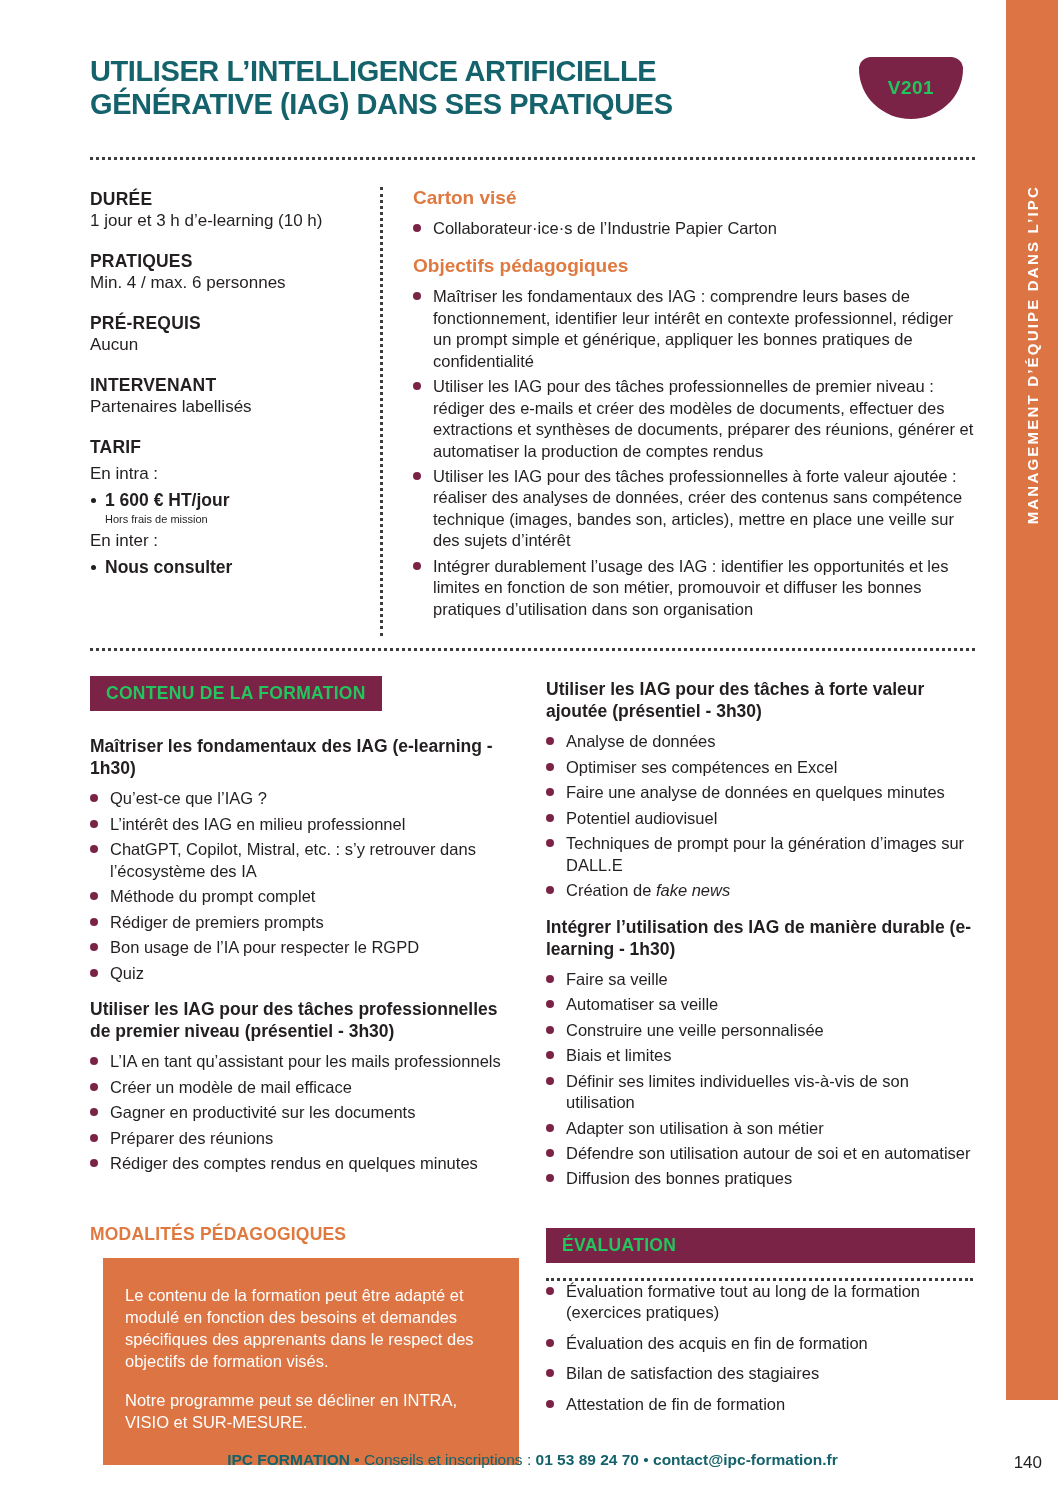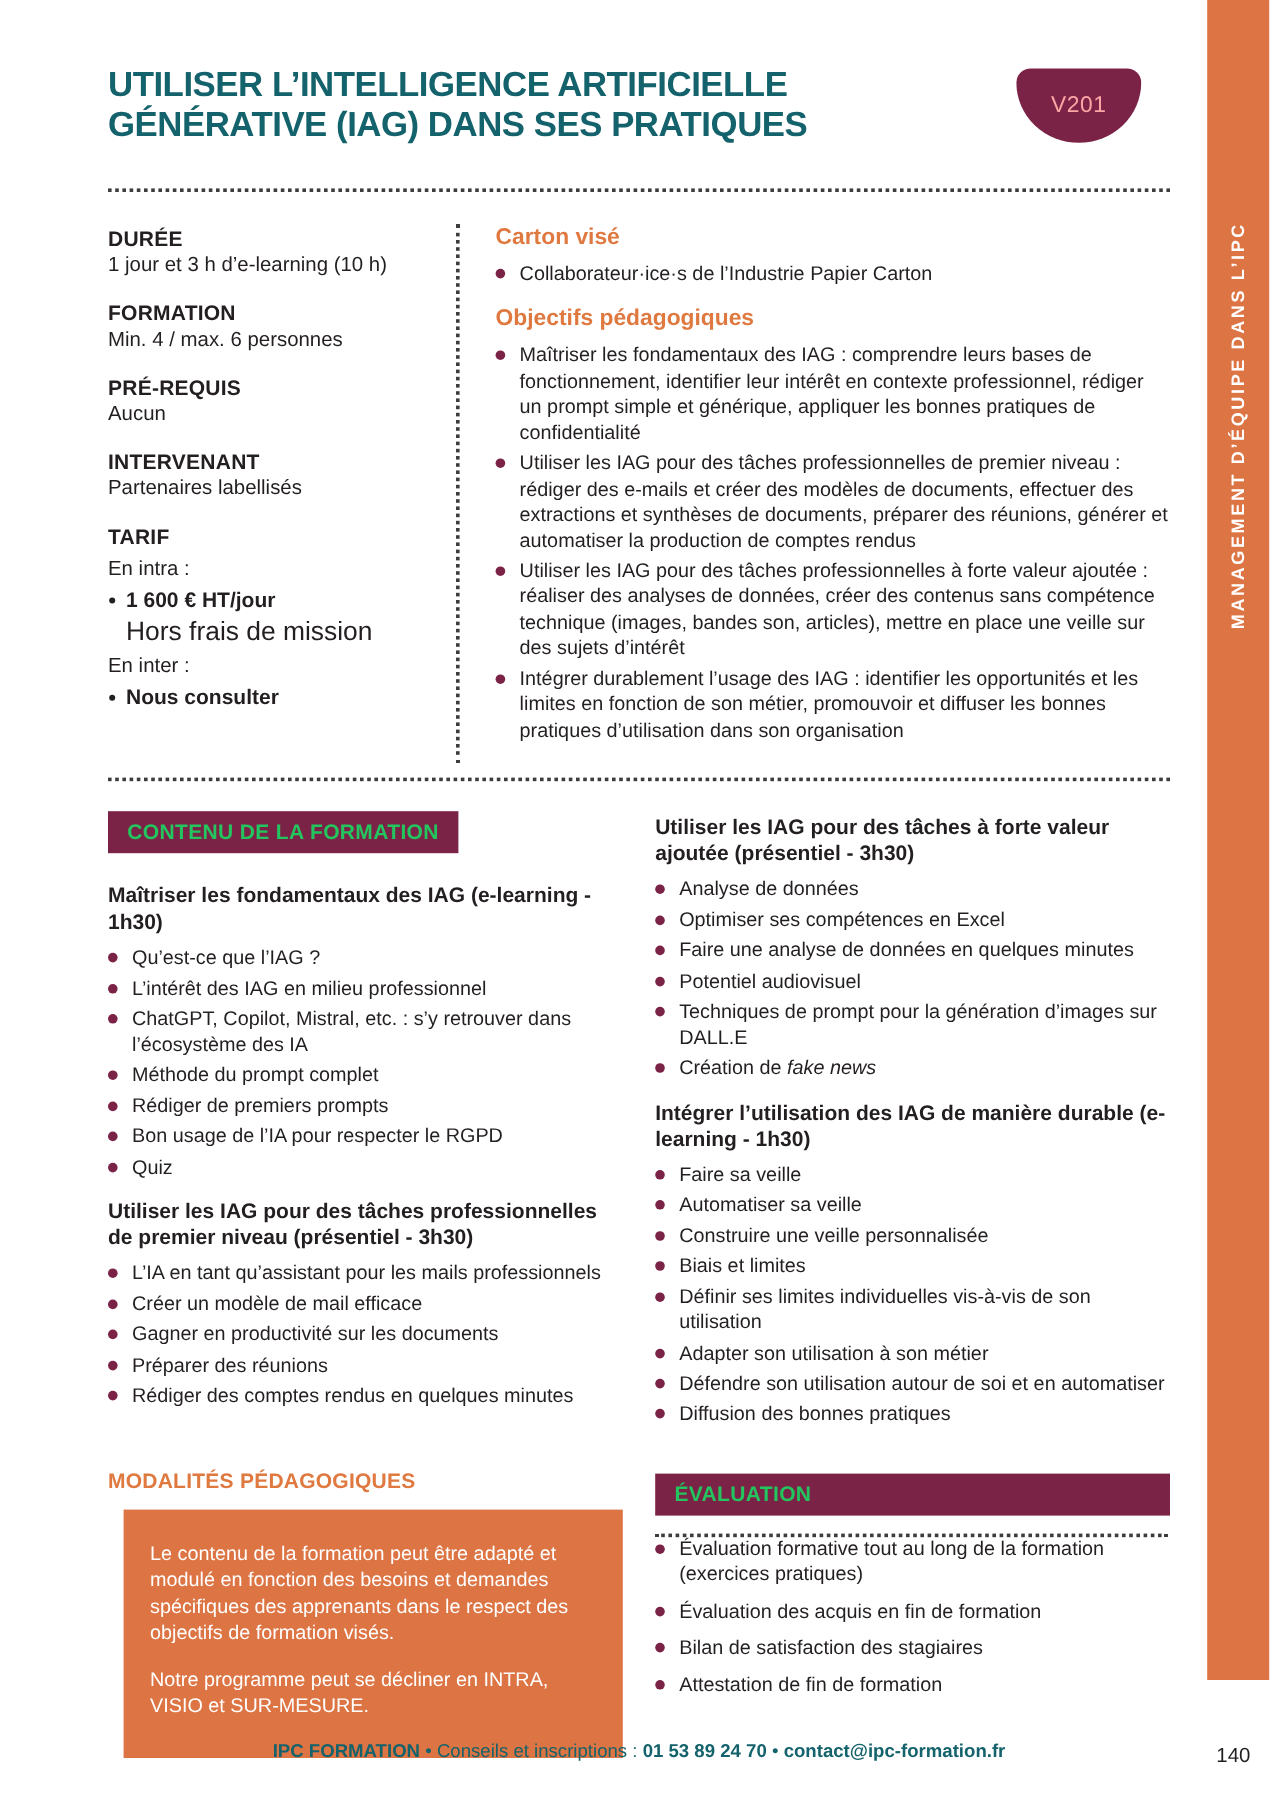--- a/index.html
+++ b/index.html
@@ -14,36 +14,36 @@
   }
   
   .side-strip{position:absolute; top:0; right:0; width:52px; height:1400px;
     background:var(--orange); display:flex; flex-direction:column; align-items:center;}
   .strip-text{writing-mode:vertical-rl; transform:rotate(180deg);
     color:#fff; font-weight:700; font-size:15px; letter-spacing:2.2px; margin-top:185px; white-space:nowrap;}
   
   .main{position:absolute; left:90px; top:55px; width:885px;}
   .header{position:relative; padding-right:130px; min-height:84px;}
   .title{color:var(--teal); font-size:29px; line-height:1.15; font-weight:800; letter-spacing:-0.4px; margin:0;}
-  .badge{position:absolute; right:24px; top:2px; width:104px; height:62px; background:var(--maroon);
+  .badge{position:absolute; right:12px; top:2px; width:104px; height:62px; background:var(--maroon);
     border-radius:12px 12px 52px 52px / 12px 12px 50px 50px;
     display:flex; align-items:center; justify-content:center;
-    color:#fca5a5; font-weight:400; font-size:19px; letter-spacing:.5px;}
+    color:#22c55e; font-weight:700; font-size:19px; letter-spacing:.5px;}
   .hr-dots{border:0; border-top:3px dotted var(--dots); margin:18px 0 0;}
   
   .info-row{display:flex; margin-top:27px;}
   .info-left{width:290px; flex:none; padding-top:2px;}
   .info-divider{border-left:3px dotted var(--dots); flex:none;}
   .info-right{flex:1; padding-left:30px;}
   .info-block{margin-bottom:19px;}
   .info-label{font-weight:800; font-size:17.5px; letter-spacing:.2px;}
   .info-value{font-size:17px; margin-top:0; line-height:1.3;}
   .tarif-line{font-size:17px; margin-top:6px;}
   .tarif-strong{display:flex; font-weight:800; font-size:17.5px; margin-top:6px;}
-  .tarif-note{font-size:22px; margin:2px 0 0 15px;}
+  .tarif-note{font-size:11px; margin:2px 0 0 15px;}
   .mini-dot{width:5px;height:5px;border-radius:50%;background:var(--ink);margin:8px 9px 0 1px;flex:none;}
   .orange-h{color:var(--orange_text); font-size:19px; font-weight:800; margin:0 0 9px;}
   .sect{margin-bottom:16px;}
   ul.blist{list-style:none; margin:0; padding:0;}
   ul.blist li{display:flex; font-size:16.5px; line-height:1.3; margin-bottom:4px;}
   .b-dot{width:8px; height:8px; border-radius:50%; background:var(--maroon); margin:6px 12px 0 0; flex:none;}
   
   .content-row{display:flex; gap:27px; margin-top:25px;}
   .col{width:429px; flex:none;}
   .mbox{display:inline-block; background:var(--maroon); color:#22c55e; font-weight:800;
@@ -90,21 +90,21 @@
 
     <hr class="hr-dots">
 
     <div class="info-row">
       <div class="info-left">
         <div class="info-block">
           <div class="info-label">DURÉE</div>
           <div class="info-value">1 jour et 3 h d’e-learning (10 h)</div>
         </div>
         <div class="info-block">
-          <div class="info-label">FORMATION</div>
+          <div class="info-label">PRATIQUES</div>
           <div class="info-value">Min. 4 / max. 6 personnes</div>
         </div>
         <div class="info-block">
           <div class="info-label">PRÉ-REQUIS</div>
           <div class="info-value">Aucun</div>
         </div>
         <div class="info-block">
           <div class="info-label">INTERVENANT</div>
           <div class="info-value">Partenaires labellisés</div>
         </div>

